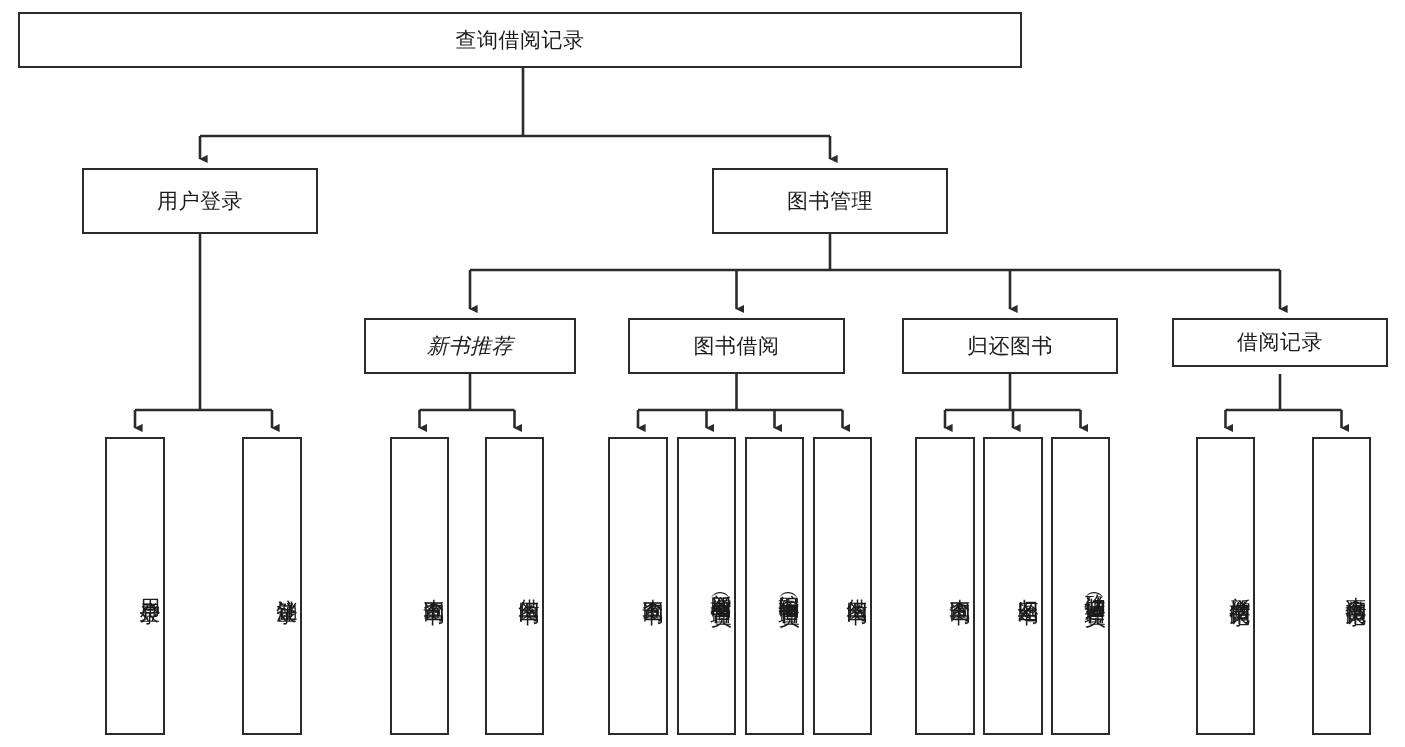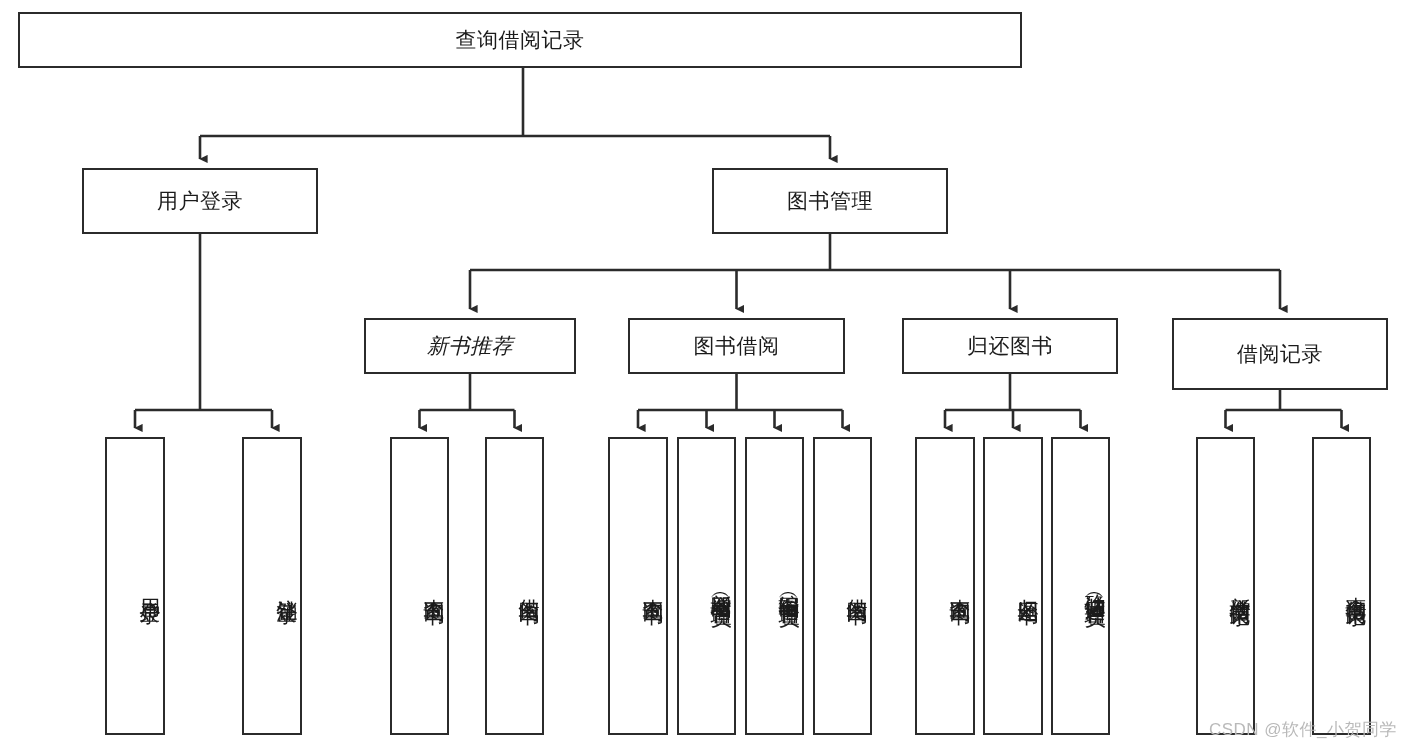--- a/index.html
+++ b/index.html
@@ -132,21 +132,21 @@
       </div>
       <div class="node horizontal" style="left: 364px; top: 318px; width: 212px; height: 56px; font-style: italic;">
         <span class="node-label">新书推荐</span>
       </div>
       <div class="node horizontal" style="left: 628px; top: 318px; width: 217px; height: 56px; align-items: center;">
         <span class="node-label">图书借阅</span>
       </div>
       <div class="node horizontal" style="left: 902px; top: 318px; width: 216px; height: 56px;">
         <span class="node-label">归还图书</span>
       </div>
-      <div class="node horizontal" style="left: 1172px; top: 318px; width: 216px; height: 72px;">
+      <div class="node horizontal" style="left: 1172px; top: 318px; width: 216px; height: 49px;">
         <span class="node-label">借阅记录</span>
       </div>
       <div class="node vertical" style="left: 105px; top: 437px; width: 60px; height: 298px;">
         <span class="node-label">用户登录</span>
       </div>
       <div class="node vertical" style="left: 242px; top: 437px; width: 60px; height: 298px;">
         <span class="node-label">注销登录</span>
       </div>
       <div class="node vertical" style="left: 390px; top: 437px; width: 59px; height: 298px;">
         <span class="node-label">查询图书</span>
@@ -176,14 +176,13 @@
         <span class="node-label">确认归还（管理员）</span>
       </div>
       <div class="node vertical" style="left: 1196px; top: 437px; width: 59px; height: 298px;">
         <span class="node-label">新增借阅记录</span>
       </div>
       <div class="node vertical" style="left: 1312px; top: 437px; width: 59px; height: 298px;">
         <span class="node-label">查询借阅记录</span>
       </div>
     </div>
 
-  <div id="watermark">CSDN @软件_小贺同学</div>
 </div>
 
 </body></html>

